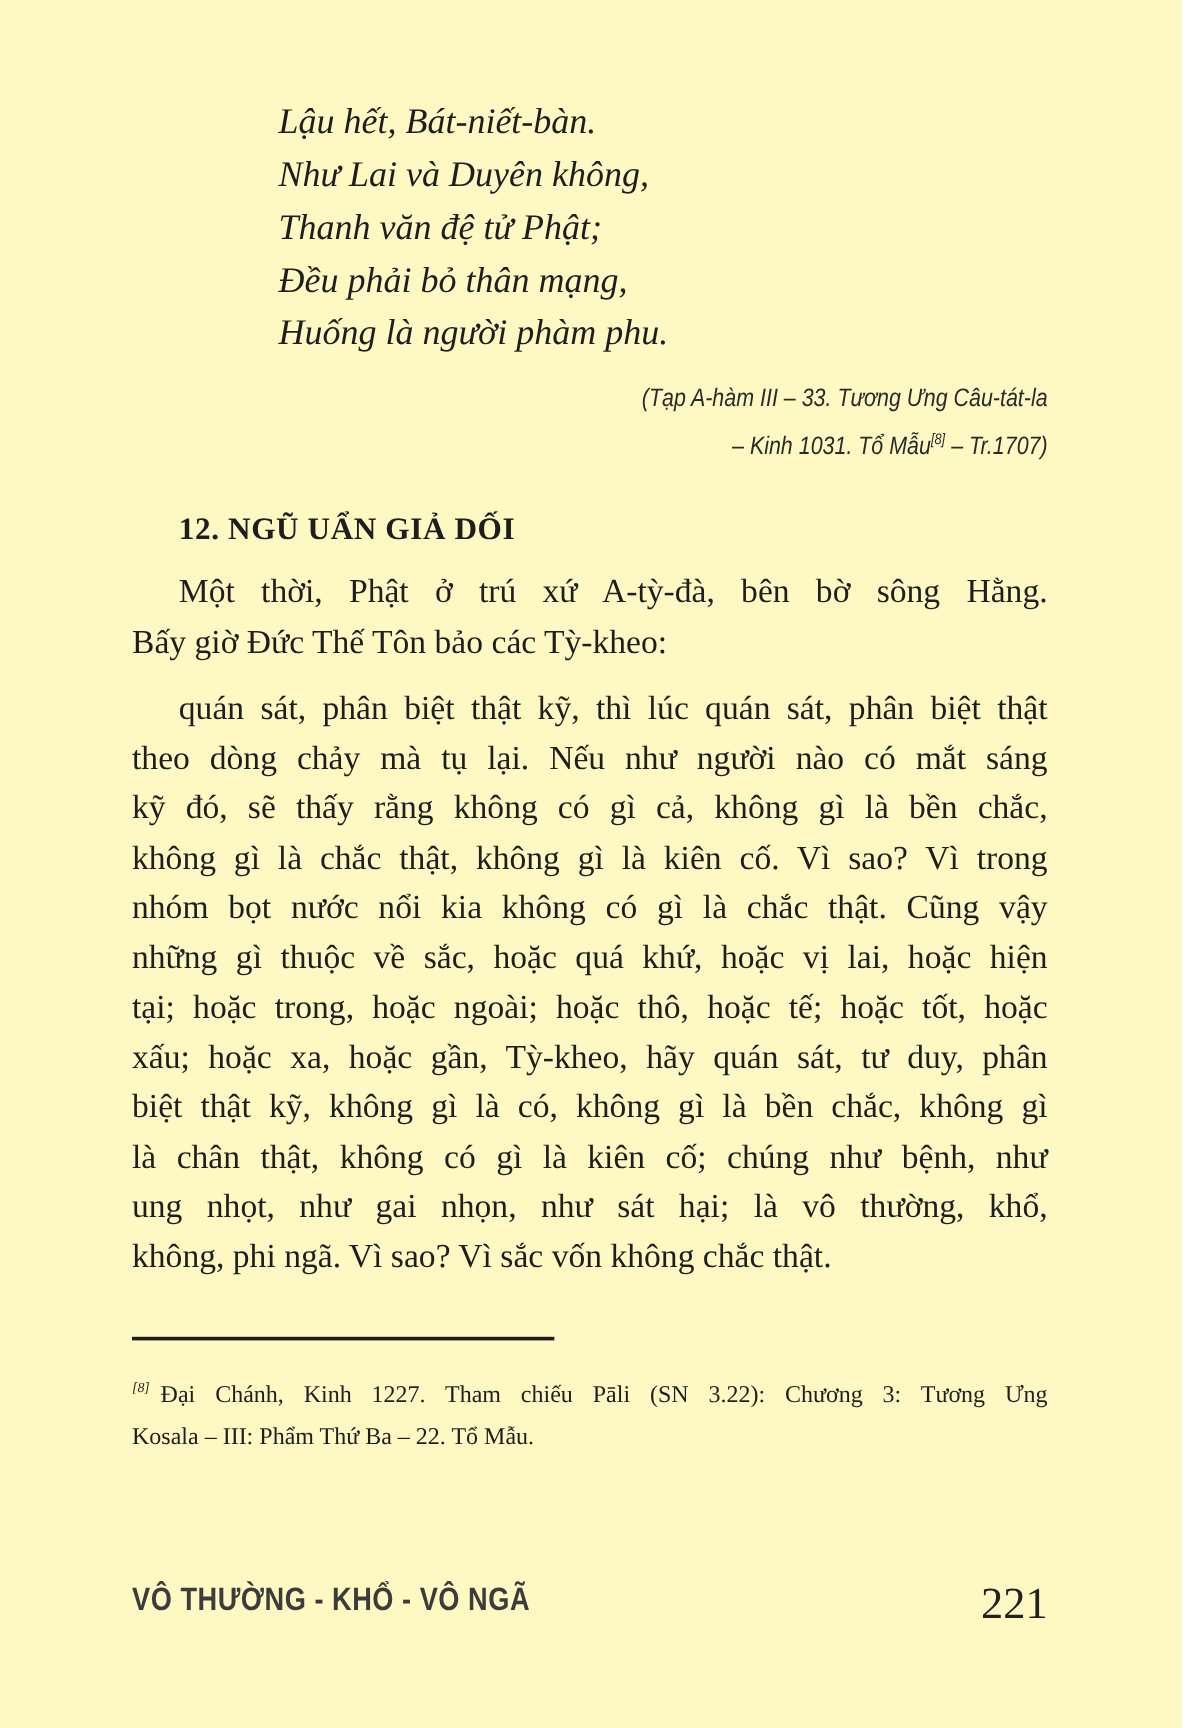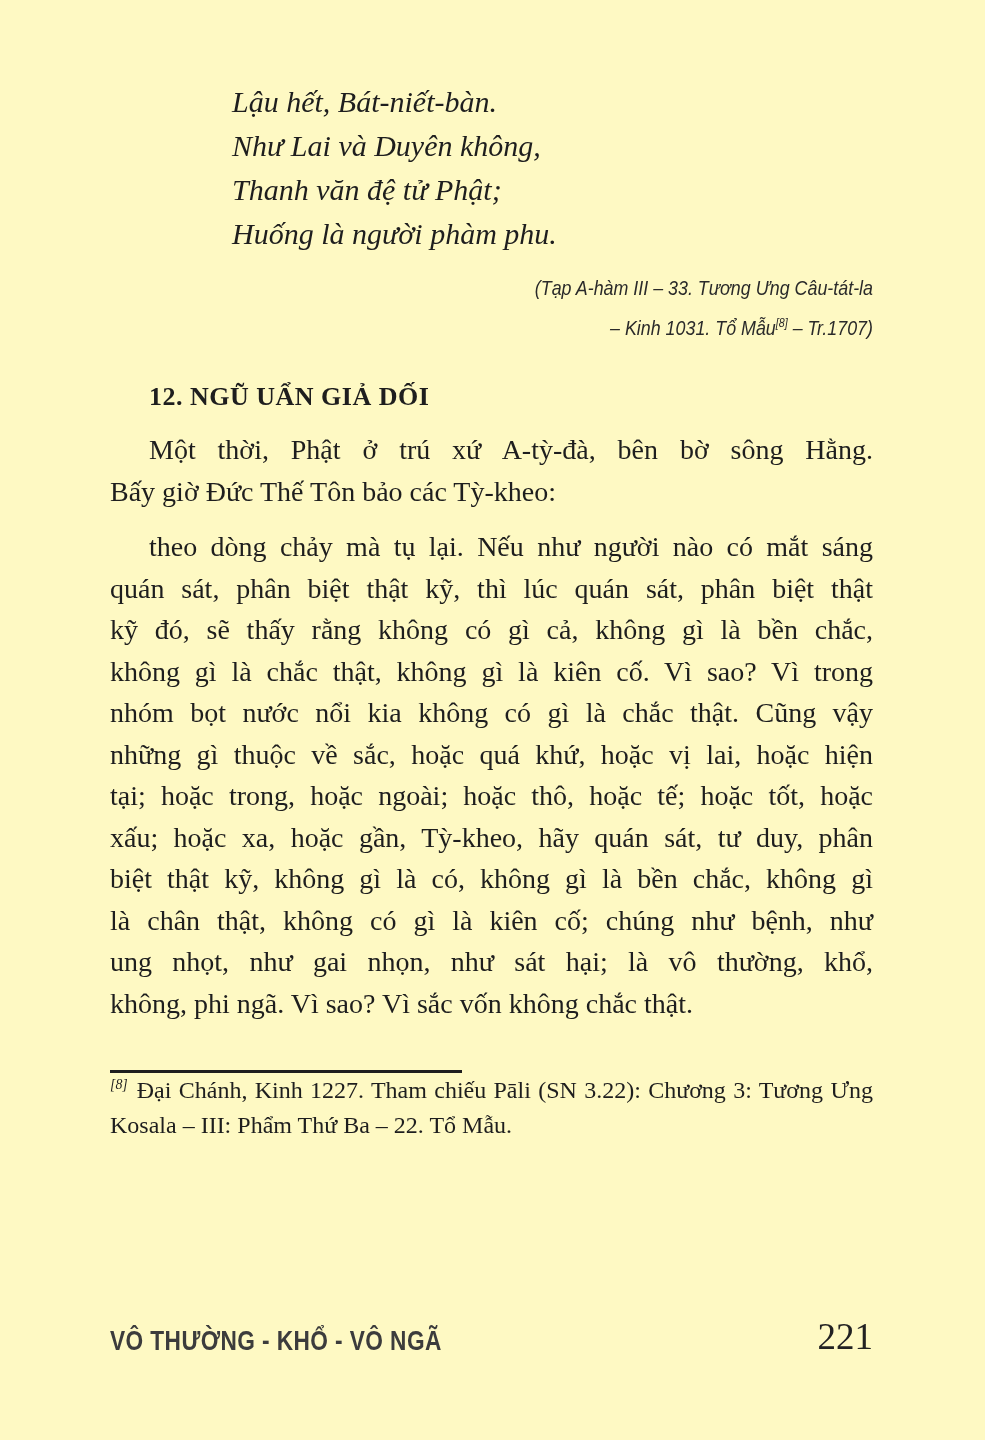--- a/index.html
+++ b/index.html
@@ -71,41 +71,41 @@
   .para .tline-last { text-align-last: left; }
 
   
   .fn-rule {
     margin-top: 46px;
     width: 352px;
     height: 0;
     border-top: 3px solid #1e1e1e;
   }
   .footnote {
-    margin-top: 0;
-    font-size: 24px;
+    margin-top: 28px;
+    font-size: 20px;
     line-height: 35px;
   }
   .fn-just { text-align: justify; text-align-last: justify; }
   sup.fn-ref {
     font-size: 0.58em;
     font-style: italic;
     line-height: 0;
     margin-right: 9px;
   }
 
   
   .footer {
     position: absolute;
     left: 110px;
     right: 112px;
     top: 1318px;
     display: flex;
     justify-content: space-between;
-    align-items: flex-end;
+    align-items: flex-start;
   }
   .running-title {
     font-family: "Liberation Sans", sans-serif;
     font-weight: bold;
     font-size: 27px;
     letter-spacing: 0.5px;
     color: #3c3c3c;
     transform: scaleX(0.84);
     transform-origin: 0 50%;
     white-space: nowrap;
@@ -118,38 +118,39 @@
 </style>
 </head>
 <body>
 
 <div class="page">
 
   <div class="verse">
       <div class="tline">Lậu hết, Bát-niết-bàn.</div>
       <div class="tline">Như Lai và Duyên không,</div>
       <div class="tline">Thanh văn đệ tử Phật;</div>
+      <div class="tline">Đều phải bỏ thân mạng,</div>
       <div class="tline tline-last">Huống là người phàm phu.</div>
     </div>
 
   <div class="citation">
     <div class="cit-line">(Tạp A-hàm III – 33. Tương Ưng Câu-tát-la</div>
     <div class="cit-line"><span>– Kinh 1031. Tổ Mẫu</span><sup class="ref">[8]</sup><span> – Tr.1707)</span></div>
   </div>
 
   <h2 class="heading">12. NGŨ UẨN GIẢ DỐI</h2>
 
   <div class="para">
       <div class="tline">Một thời, Phật ở trú xứ A-tỳ-đà, bên bờ sông Hằng.</div>
       <div class="tline tline-last">Bấy giờ Đức Thế Tôn bảo các Tỳ-kheo:</div>
     </div>
 
   <div class="para">
+      <div class="tline">quán sát, phân biệt thật kỹ, thì lúc quán sát, phân biệt thật</div>
       <div class="tline">theo dòng chảy mà tụ lại. Nếu như người nào có mắt sáng</div>
-      <div class="tline">quán sát, phân biệt thật kỹ, thì lúc quán sát, phân biệt thật</div>
       <div class="tline">kỹ đó, sẽ thấy rằng không có gì cả, không gì là bền chắc,</div>
       <div class="tline">không gì là chắc thật, không gì là kiên cố. Vì sao? Vì trong</div>
       <div class="tline">nhóm bọt nước nổi kia không có gì là chắc thật. Cũng vậy</div>
       <div class="tline">những gì thuộc về sắc, hoặc quá khứ, hoặc vị lai, hoặc hiện</div>
       <div class="tline">tại; hoặc trong, hoặc ngoài; hoặc thô, hoặc tế; hoặc tốt, hoặc</div>
       <div class="tline">xấu; hoặc xa, hoặc gần, Tỳ-kheo, hãy quán sát, tư duy, phân</div>
       <div class="tline">biệt thật kỹ, không gì là có, không gì là bền chắc, không gì</div>
       <div class="tline">là chân thật, không có gì là kiên cố; chúng như bệnh, như</div>
       <div class="tline">ung nhọt, như gai nhọn, như sát hại; là vô thường, khổ,</div>
       <div class="tline tline-last">không, phi ngã. Vì sao? Vì sắc vốn không chắc thật.</div>

